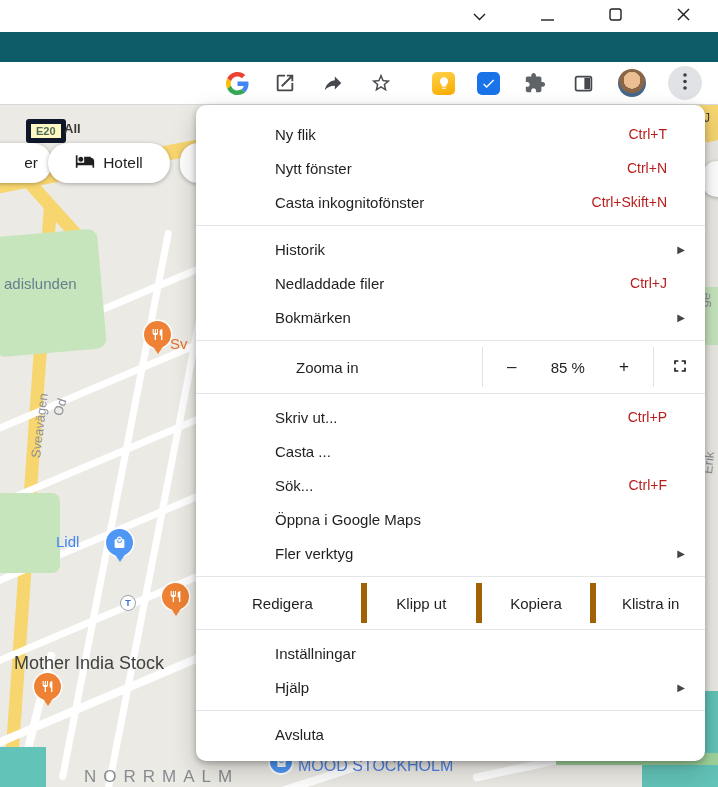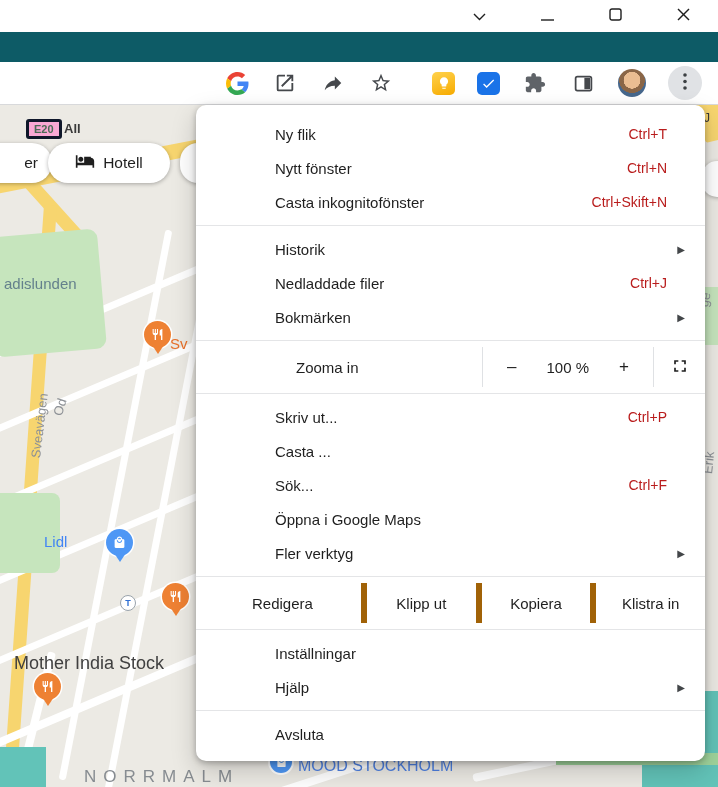--- a/index.html
+++ b/index.html
@@ -27,21 +27,21 @@
   .stage{position:absolute;top:105px;left:0;width:718px;height:682px;background:#eceae4;overflow:hidden;}
   .road-y{position:absolute;background:#f7d56f;border-radius:3px;}
   .street{position:absolute;background:#ffffff;border-radius:3px;}
   .park{position:absolute;background:#c6e5bd;}
   .teal-block{position:absolute;background:#62c3b8;}
   .green-strip{position:absolute;background:#9fd39b;}
   .map-label{position:absolute;white-space:nowrap;}
 
   .chip{position:absolute;height:40px;background:#fff;border-radius:21px;box-shadow:0 1px 4px rgba(0,0,0,.3);
         display:flex;align-items:center;justify-content:center;gap:8px;font-size:15.5px;color:#1f1f1f;}
-  .route-badge{position:absolute;background:#f9a8d4;border:3px solid #0f172a;border-radius:3px;
+  .route-badge{position:absolute;background:#fef9c3;border:5px solid #0f172a;border-radius:3px;
         font-size:11px;font-weight:bold;color:#4c6b57;padding:1px 5px;}
 
   .pin{position:absolute;width:27px;height:27px;border-radius:50%;display:flex;align-items:center;justify-content:center;box-shadow:0 0 0 1.5px #fff;}
   .pin::after{content:"";position:absolute;top:24px;border-left:6px solid transparent;border-right:6px solid transparent;border-top:9px solid;}
   .pin-orange{background:#ee8133;}  .pin-orange::after{border-top-color:#ee8133;}
   .pin-blue{background:#4e97f5;}    .pin-blue::after{border-top-color:#4e97f5;}
   .poi-circle{position:absolute;width:22px;height:22px;border-radius:50%;background:#4e97f5;
         display:flex;align-items:center;justify-content:center;box-shadow:0 0 0 2px #fff;}
   .metro{position:absolute;width:14px;height:14px;border-radius:50%;background:#fff;border:1px solid #9aa3ab;
         display:flex;align-items:center;justify-content:center;font-size:9px;font-weight:bold;color:#2f6fd3;}
@@ -233,21 +233,21 @@
       </svg>
   </div>
   <div class="metro" style="left:120px;top:490px;">T</div>
   <div class="poi-circle" style="left:270px;top:646px;">
     <svg width="11" height="11" viewBox="0 0 24 24" fill="#ffffff">
         <path d="M19 6h-2c0-2.76-2.24-5-5-5S7 3.24 7 6H5c-1.1 0-2 .9-2 2v12c0 1.1.9 2 2 2h14c1.1 0 2-.9 2-2V8c0-1.1-.9-2-2-2zm-7-3c1.66 0 3 1.34 3 3H9c0-1.66 1.34-3 3-3zm0 10c-2.76 0-5-2.24-5-5h2c0 1.66 1.34 3 3 3s3-1.34 3-3h2c0 2.76-2.24 5-5 5z"></path>
       </svg>
   </div>
 
   <div class="map-label" style="left:170px;top:230px;font-size:15px;color:#e8702a;">Sv</div>
-  <div class="map-label" style="left:44px;top:428px;font-size:15px;color:#4285f4;">Lidl</div>
+  <div class="map-label" style="left:56px;top:428px;font-size:15px;color:#4285f4;">Lidl</div>
   <div class="map-label" style="left:14px;top:548px;font-size:18px;color:#404040;">Mother India Stock</div>
   <div class="map-label" style="left:298px;top:652px;font-size:16px;color:#4d7fe0;">MOOD STOCKHOLM</div>
 </div>
 
 <div class="menu">
 
   <div class="mi">
     <span class="mi-label">Ny flik</span>
     <span class="mi-shortcut">Ctrl+T</span>
   </div>
@@ -274,21 +274,21 @@
     <span class="mi-label">Bokmärken</span>
     <span class="mi-arrow"></span>
   </div>
 
   <div class="sep"></div>
 
   <div class="zoom-row">
     <div class="zoom-label">Zooma in</div>
     <div class="zoom-controls">
       <span class="zoom-step">–</span>
-      <span class="zoom-value">100 %</span>
+      <span class="zoom-value">85 %</span>
       <span class="zoom-step">+</span>
     </div>
     <div class="zoom-fs">
       <span>
         <svg width="20" height="20" viewBox="0 0 24 24" fill="#1f1f1f">
             <path d="M7 14H5v5h5v-2H7v-3zm-2-4h2V7h3V5H5v5zm12 7h-3v2h5v-5h-2v3zM14 5v2h3v3h2V5h-5z"></path>
           </svg>
       </span>
     </div>
   </div>

